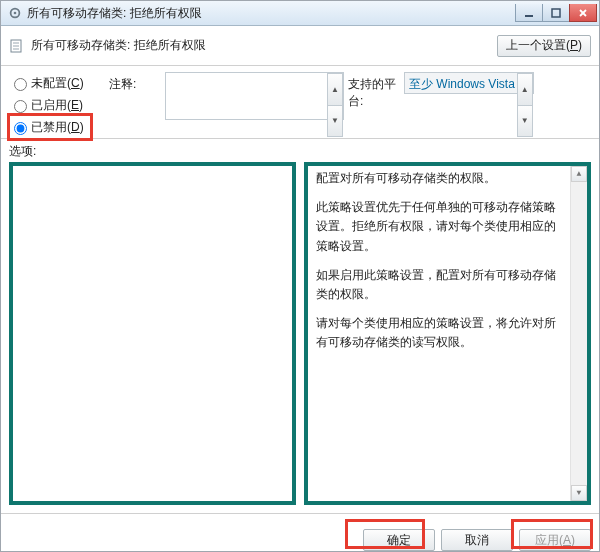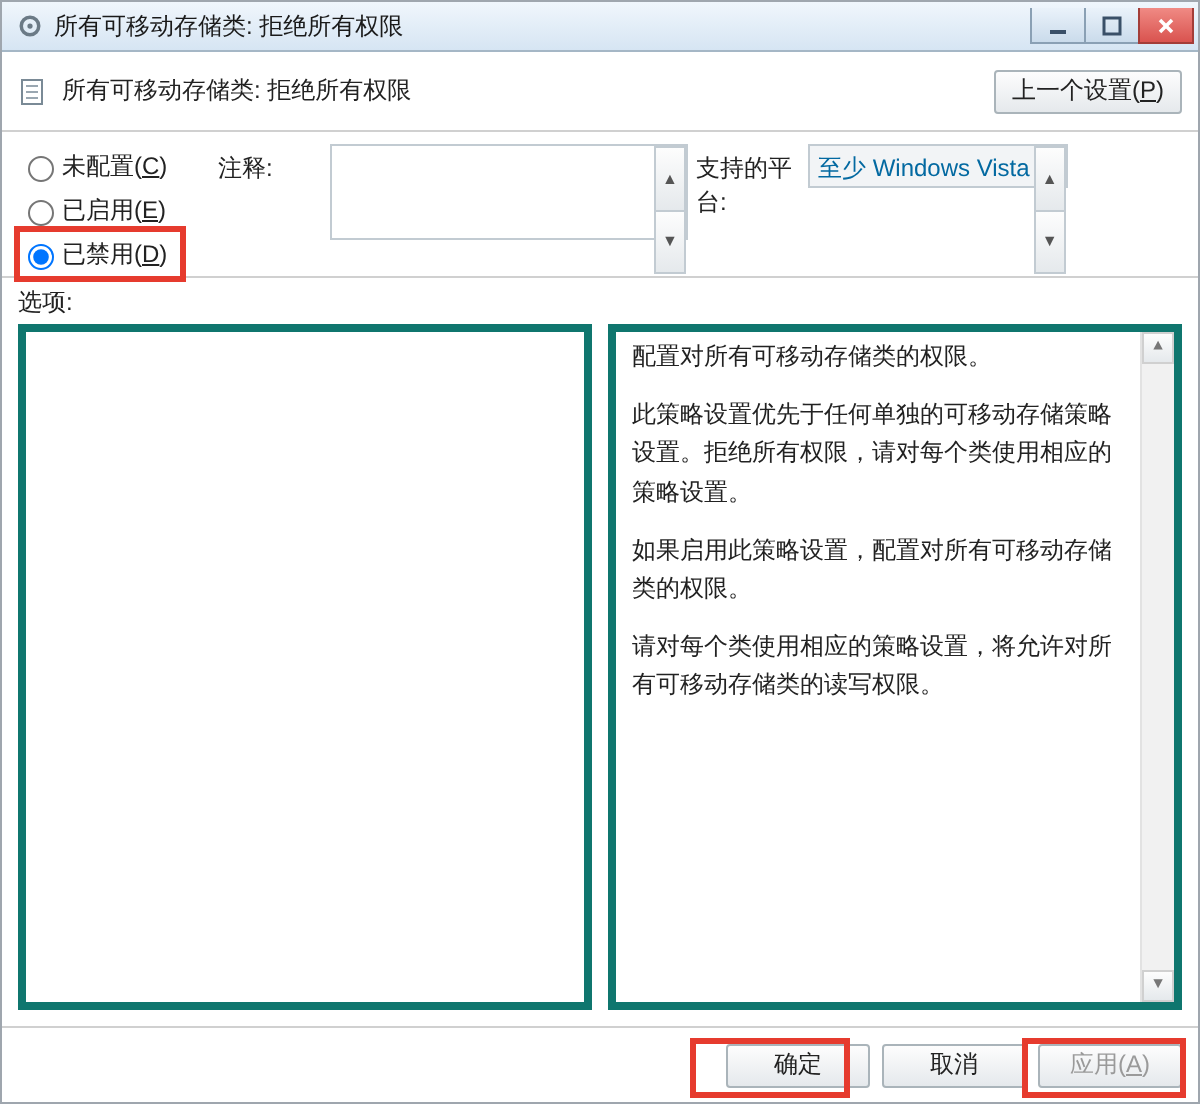--- a/index.html
+++ b/index.html
@@ -261,21 +261,21 @@
   }
   .scroll-track .track-fill { flex: 1; }
   .help-pane .content { margin-right: 16px; }
   .help-pane p { margin: 0 0 10px 0; }
 
   
   .button-row {
     height: 38px;
     border-top: 1px solid #d0d0d0;
     display: flex;
-    align-items: center;
+    align-items: flex-end;
     justify-content: flex-end;
     padding: 0 8px;
     gap: 6px;
     box-sizing: border-box;
   }
   .dlgbtn {
     min-width: 72px;
     height: 22px;
     border: 1px solid #aab4ba;
     background: linear-gradient(#fdfdfd, #e5e9ec);

